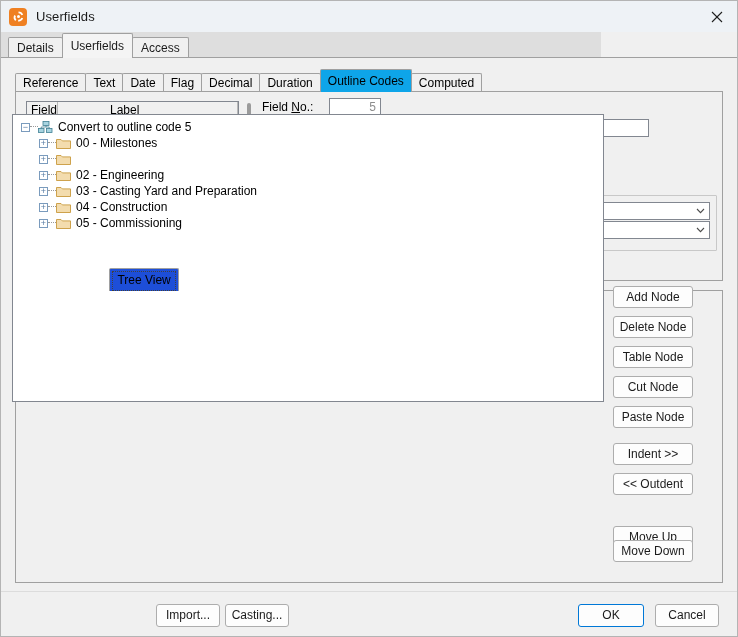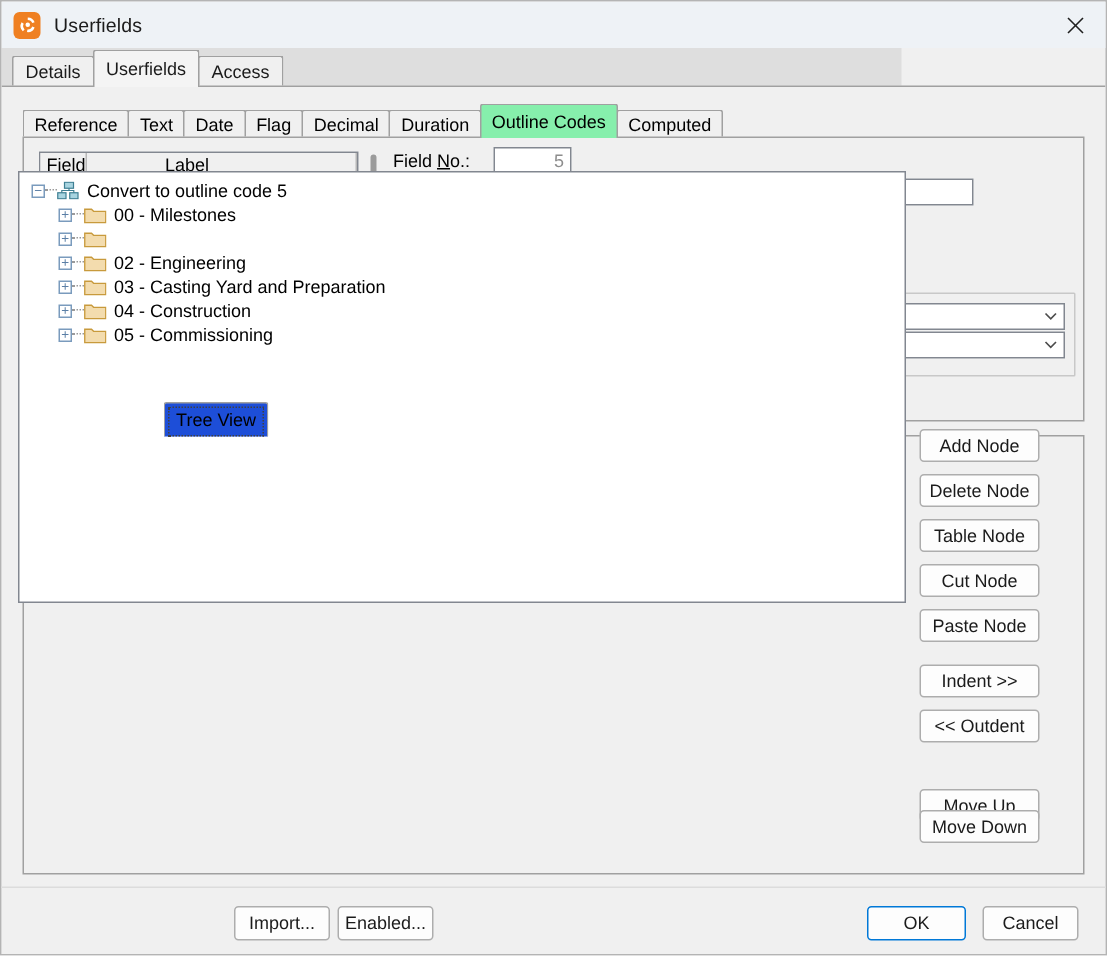--- a/index.html
+++ b/index.html
@@ -105,21 +105,21 @@
     background: #f0f0f0;
     border: 1px solid #a0a0a0;
     border-bottom: none;
     margin-right: -1px;
     font-size: 12px;
     border-radius: 2px 2px 0 0;
   }
   .subtab.active {
     height: 23px;
     line-height: 22px;
-    background: #86efac;
+    background: #0ea5e9;
     z-index: 3;
   }
   .subpanel {
     position: absolute; left: 14px; top: 33px;
     width: 708px; height: 190px;
     background: #f0f0f0;
     border: 1px solid #a0a0a0;
     box-sizing: border-box;
   }
 
@@ -640,18 +640,18 @@
     <div class="btn nodebtn" style="top:318px;">Cut Node</div>
     <div class="btn nodebtn" style="top:348px;">Paste Node</div>
     <div class="btn nodebtn" style="top:385px;">Indent &gt;&gt;</div>
     <div class="btn nodebtn" style="top:415px;">&lt;&lt; Outdent</div>
     <div class="btn nodebtn" style="top:452px;margin-top:16px;">Move Up</div>
     <div class="btn nodebtn" style="top:482px;">Move Down</div>
   </div>
 
   <div class="bottombar">
     <div class="btn botbtn" style="left:155px;">Import...</div>
-    <div class="btn botbtn" style="left:224px;">Enabled...</div>
+    <div class="btn botbtn" style="left:224px;">Casting...</div>
     <div class="btn botbtn" id="ok-button" style="left:577px;">OK</div>
     <div class="btn botbtn" style="left:654px;">Cancel</div>
   </div>
 
 </div>
 
 </body></html>

